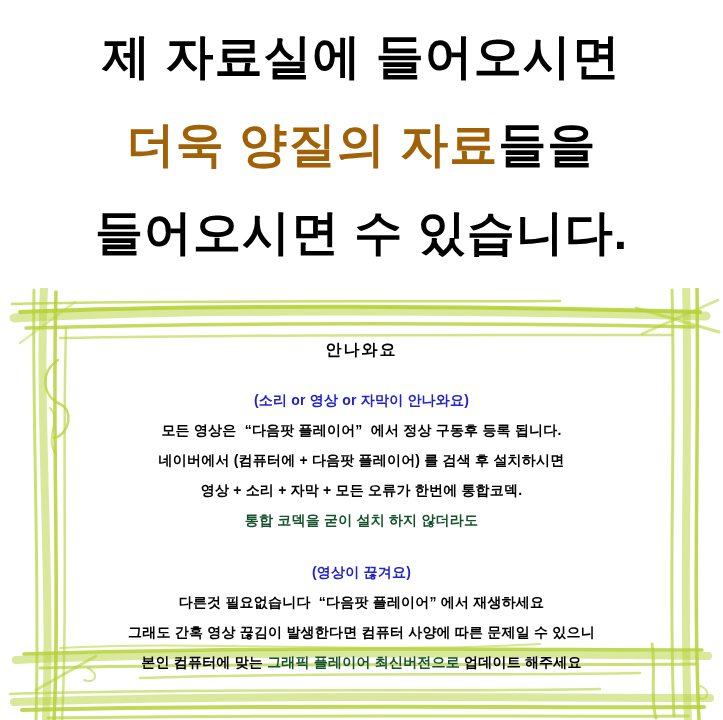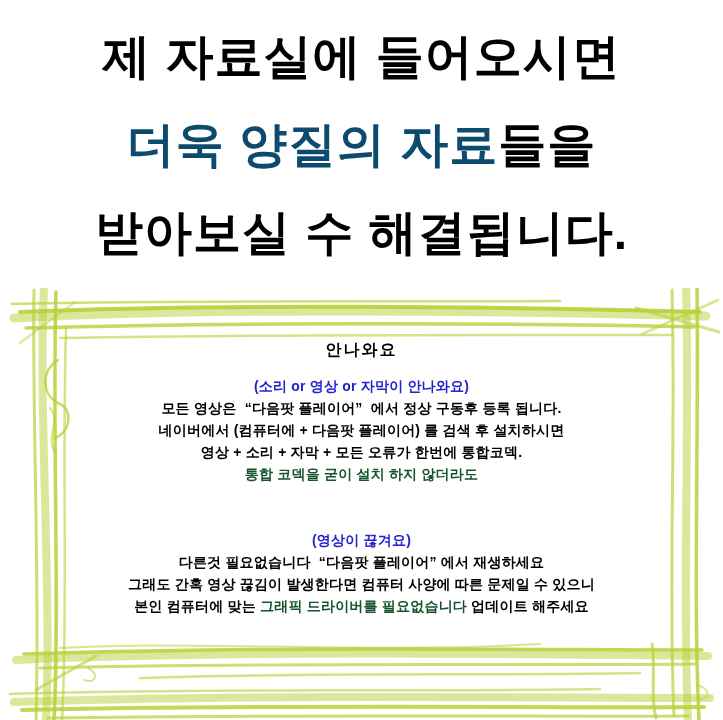--- a/index.html
+++ b/index.html
@@ -21,21 +21,21 @@
   }
   .banner-line {
     font-size: 48px;
     line-height: 58px;
     font-weight: 700;
     color: #000000;
     letter-spacing: 1px;
     white-space: pre;
   }
   .banner-line + .banner-line { margin-top: 30px; }
-  .banner-highlight { color: #0c4a6e; text-align: center; }
+  .banner-highlight { color: #a16207; text-align: center; }
 
   
   .notice {
     position: absolute;
     top: 288px; left: 0;
     width: 723px; height: 432px;
   }
   .marker-frame {
     position: absolute;
     inset: 0;
@@ -49,37 +49,37 @@
   }
   .n-title {
     font-size: 16px;
     font-weight: 700;
     letter-spacing: 2px;
     white-space: pre;
   }
   .n-line {
     font-size: 14px;
     font-weight: 700;
-    margin-top: 4px;
+    margin-top: 12px;
     letter-spacing: 0.2px;
     white-space: pre;
   }
-  .n-heading { color: #2323cd; margin-top: 17px; }
+  .n-heading { color: #2323cd; margin-top: 31px; }
   .n-red { color: #14532d; }
-  .section-gap { margin-top: 48px; }
+  .section-gap { margin-top: 34px; }
 </style>
 </head>
 <body>
 
 <div class="stage">
 
   <header class="banner">
     <div class="banner-line">제 자료실에 들어오시면</div>
     <div class="banner-line"><span class="banner-highlight">더욱 양질의 자료</span><span>들을</span></div>
-    <div class="banner-line">받아보실 수 해결됩니다.</div>
+    <div class="banner-line">들어오시면 수 있습니다.</div>
   </header>
 
   <section class="notice">
 
     <svg class="marker-frame" viewBox="0 0 723 432" xmlns="http://www.w3.org/2000/svg" fill="none" stroke="#b6d137" stroke-linecap="round">
 
       <path d="M14 30 C 180 20, 480 22, 706 28" stroke-width="9" opacity="0.5"></path>
       <path d="M20 24 C 200 16, 500 18, 700 24" stroke-width="4" opacity="0.9"></path>
       <path d="M26 40 C 240 34, 520 35, 694 39" stroke-width="3.5" opacity="0.8"></path>
       <path d="M60 50 C 280 46, 500 47, 672 47" stroke-width="2.5" opacity="0.6"></path>
@@ -121,17 +121,17 @@
 
       <div class="n-line n-heading">(소리 or 영상 or 자막이 안나와요)</div>
       <div class="n-line">모든 영상은  “다음팟 플레이어”  에서 정상 구동후 등록 됩니다.</div>
       <div class="n-line">네이버에서 (컴퓨터에 + 다음팟 플레이어) 를 검색 후 설치하시면</div>
       <div class="n-line">영상 + 소리 + 자막 + 모든 오류가 한번에 통합코덱.</div>
       <div class="n-line n-red">통합 코덱을 굳이 설치 하지 않더라도</div>
 
       <div class="n-line n-heading section-gap">(영상이 끊겨요)</div>
       <div class="n-line">다른것 필요없습니다  “다음팟 플레이어” 에서 재생하세요</div>
       <div class="n-line">그래도 간혹 영상 끊김이 발생한다면 컴퓨터 사양에 따른 문제일 수 있으니</div>
-      <div class="n-line"><span>본인 컴퓨터에 맞는 </span><span class="n-red">그래픽 드라이버를 필요없습니다</span><span> 업데이트 해주세요</span></div>
+      <div class="n-line"><span>본인 컴퓨터에 맞는 </span><span class="n-red">그래픽 플레이어 최신버전으로</span><span> 업데이트 해주세요</span></div>
     </div>
 
   </section>
 </div>
 
 </body></html>

